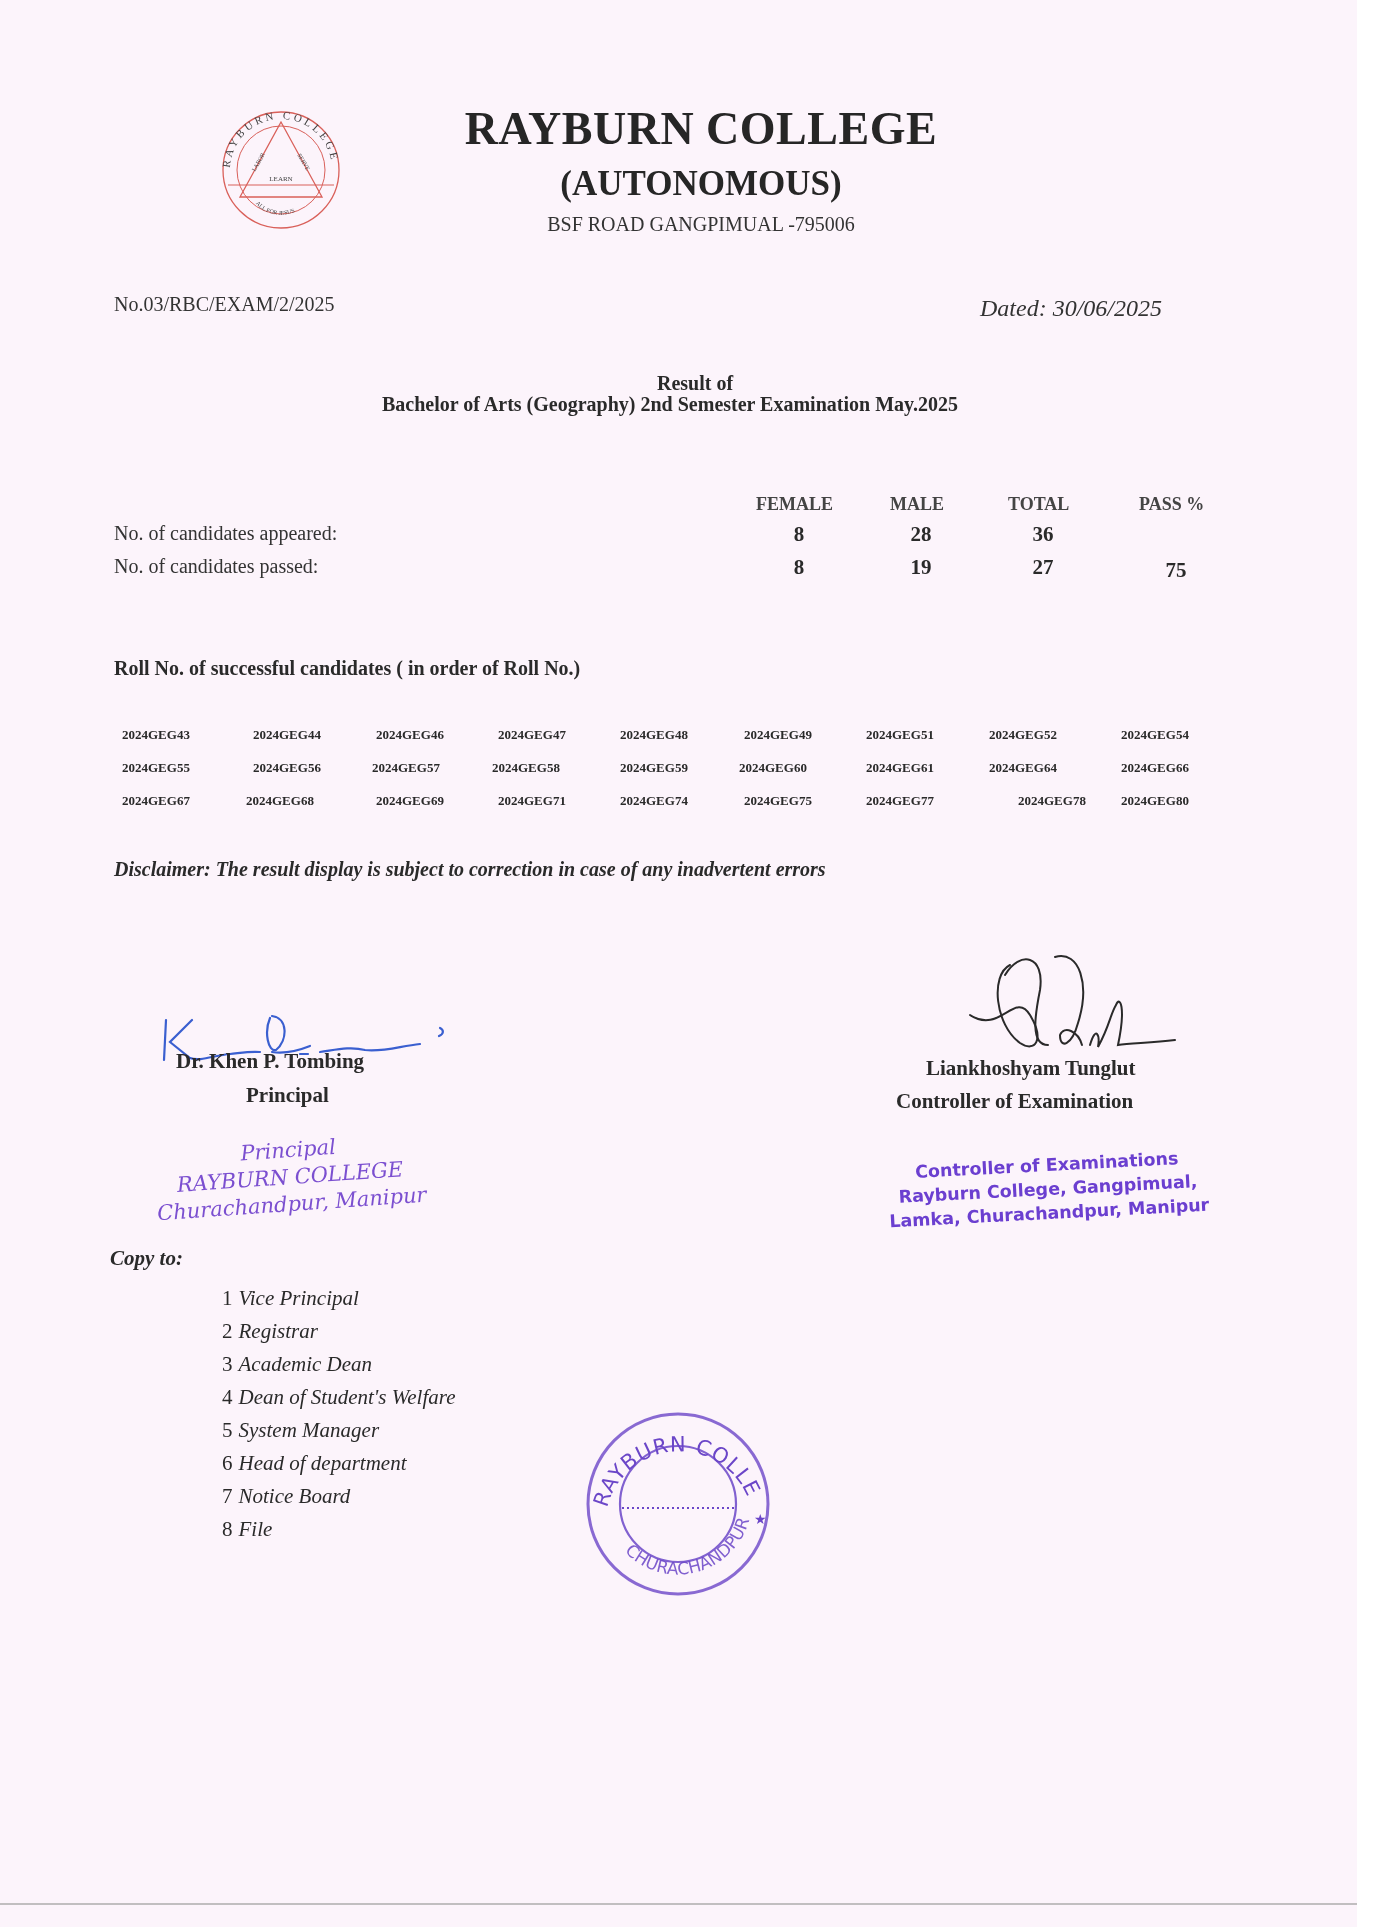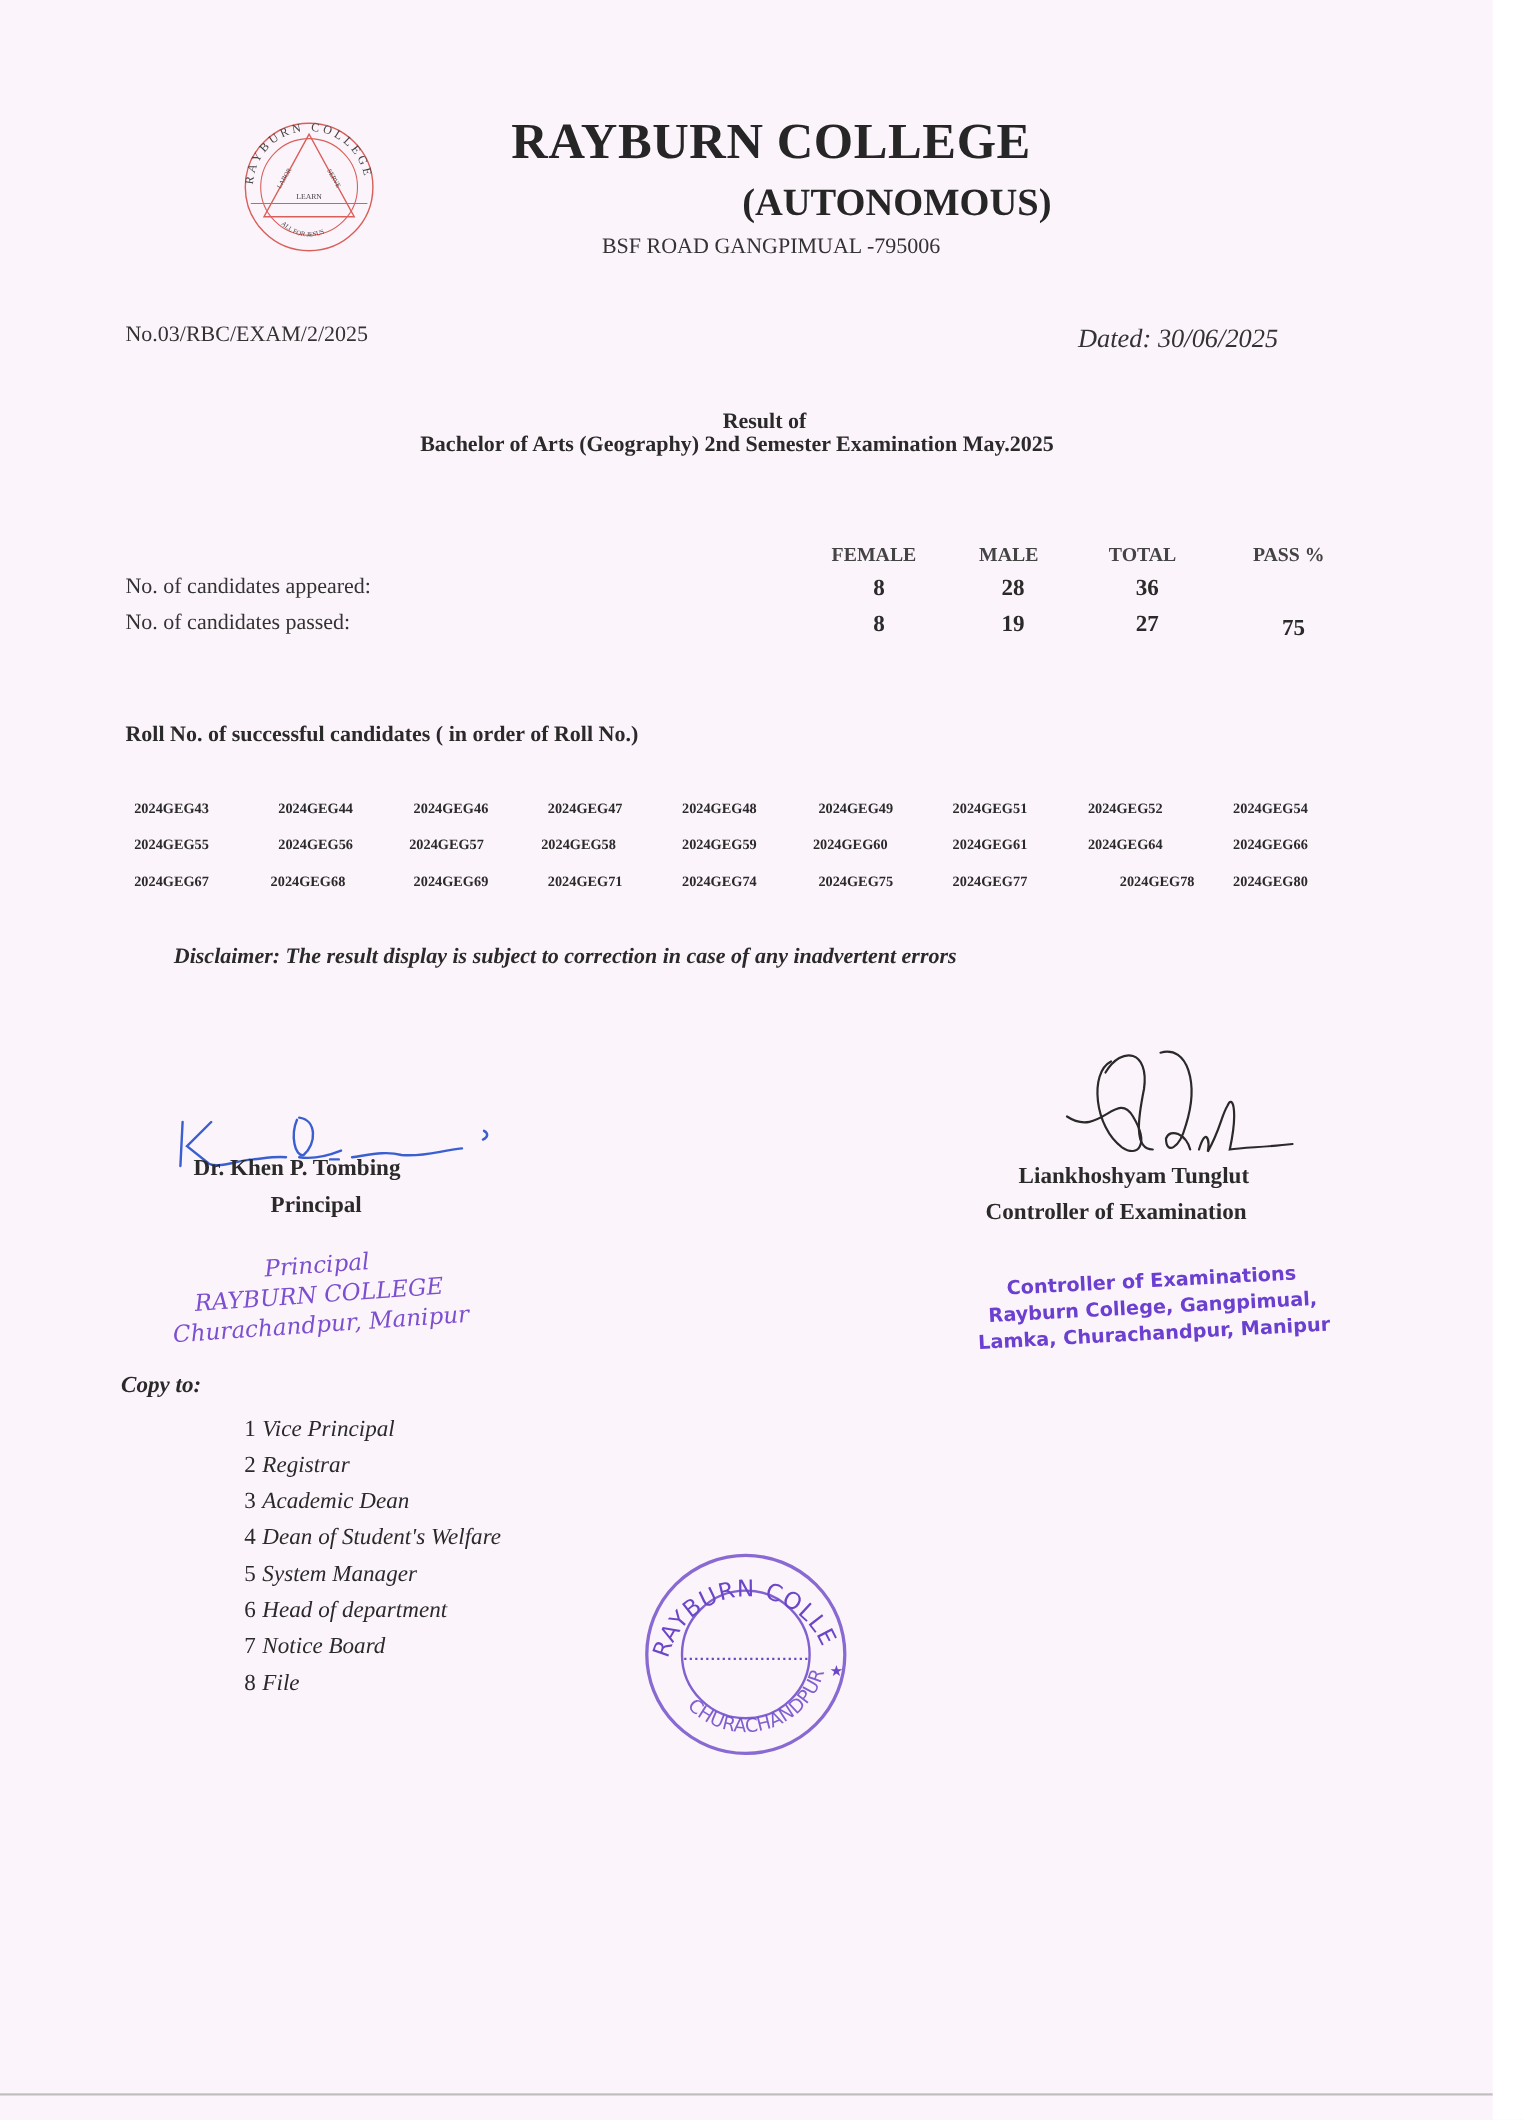--- a/index.html
+++ b/index.html
@@ -8,41 +8,41 @@
     background: #fcf4fb;
     font-family: "Liberation Serif", serif;
     color: #2a2a2a;
   }
   .abs { position: absolute; }
   .page-edge-right { left: 1357px; top: 0; width: 43px; height: 1927px; background: #ffffff; }
   .page-edge-bottom { left: 0; top: 1903px; width: 1357px; height: 2px; background: #9a9a9a; opacity: .6; }
 
   .logo { left: 216px; top: 105px; width: 130px; height: 130px; }
   .college-name { left: 446px; top: 102px; width: 510px; text-align: center; font-size: 46px; font-weight: bold; letter-spacing: .5px; color: #262626; }
-  .autonomous { left: 446px; top: 164px; width: 510px; text-align: right; font-size: 35px; font-weight: bold; color: #262626; }
+  .autonomous { left: 446px; top: 164px; width: 510px; text-align: center; font-size: 35px; font-weight: bold; color: #262626; }
   .address { left: 446px; top: 213px; width: 510px; text-align: center; font-size: 20px; color: #333; }
 
   .ref-no { left: 114px; top: 293px; font-size: 20px; color: #333; text-align: center; }
   .dated { left: 980px; top: 295px; font-size: 24px; font-style: italic; color: #333; }
 
   .result-of { left: 0; top: 358px; width: 1400px; padding-left: 0; text-align: center; font-size: 20px; font-weight: bold; }
   .result-of span { display: inline-block; margin-left: -10px; margin-top: 14px; }
   .result-title { left: 382px; top: 393px; font-size: 20px; font-weight: bold; }
 
   .stats { left: 114px; top: 494px; width: 1120px; }
   .stats .hdr { position: absolute; top: 0; font-size: 18px; font-weight: bold; color: #444; }
   .stats .row-label { position: absolute; left: 0; font-size: 20px; color: #333; }
   .stats .val { position: absolute; font-size: 21px; font-weight: bold; width: 60px; text-align: center; }
 
   .roll-heading { left: 114px; top: 657px; font-size: 20px; font-weight: bold; }
   .roll-grid { left: 122px; top: 727px; }
   .roll-row { position: absolute; left: 0; height: 28px; white-space: nowrap; }
   .roll-cell { position: absolute; font-size: 13px; font-weight: bold; color: #2a2a2a; }
 
-  .disclaimer { left: 114px; top: 858px; font-size: 20px; font-weight: bold; font-style: italic; color: #2a2a2a; margin-left: 44px; }
+  .disclaimer { left: 114px; top: 858px; font-size: 20px; font-weight: bold; font-style: italic; color: #2a2a2a; }
 
   .sig-left { left: 160px; top: 1010px; width: 380px; height: 55px; }
   .principal-name { left: 176px; top: 1049px; font-size: 21px; font-weight: bold; }
   .principal-title { left: 246px; top: 1083px; font-size: 21px; font-weight: bold; }
   .stamp-left { left: 140px; top: 1137px; width: 300px; color: #7b4fd0; font-style: italic; font-family: "DejaVu Serif", serif; text-align: center; transform: rotate(-4deg); }
   .stamp-left div { font-size: 21px; line-height: 27px; }
 
   .sig-right { left: 960px; top: 945px; width: 220px; height: 115px; }
   .coe-name { left: 926px; top: 1056px; font-size: 21px; font-weight: bold; }
   .coe-title { left: 896px; top: 1089px; font-size: 21px; font-weight: bold; text-align: right; }

